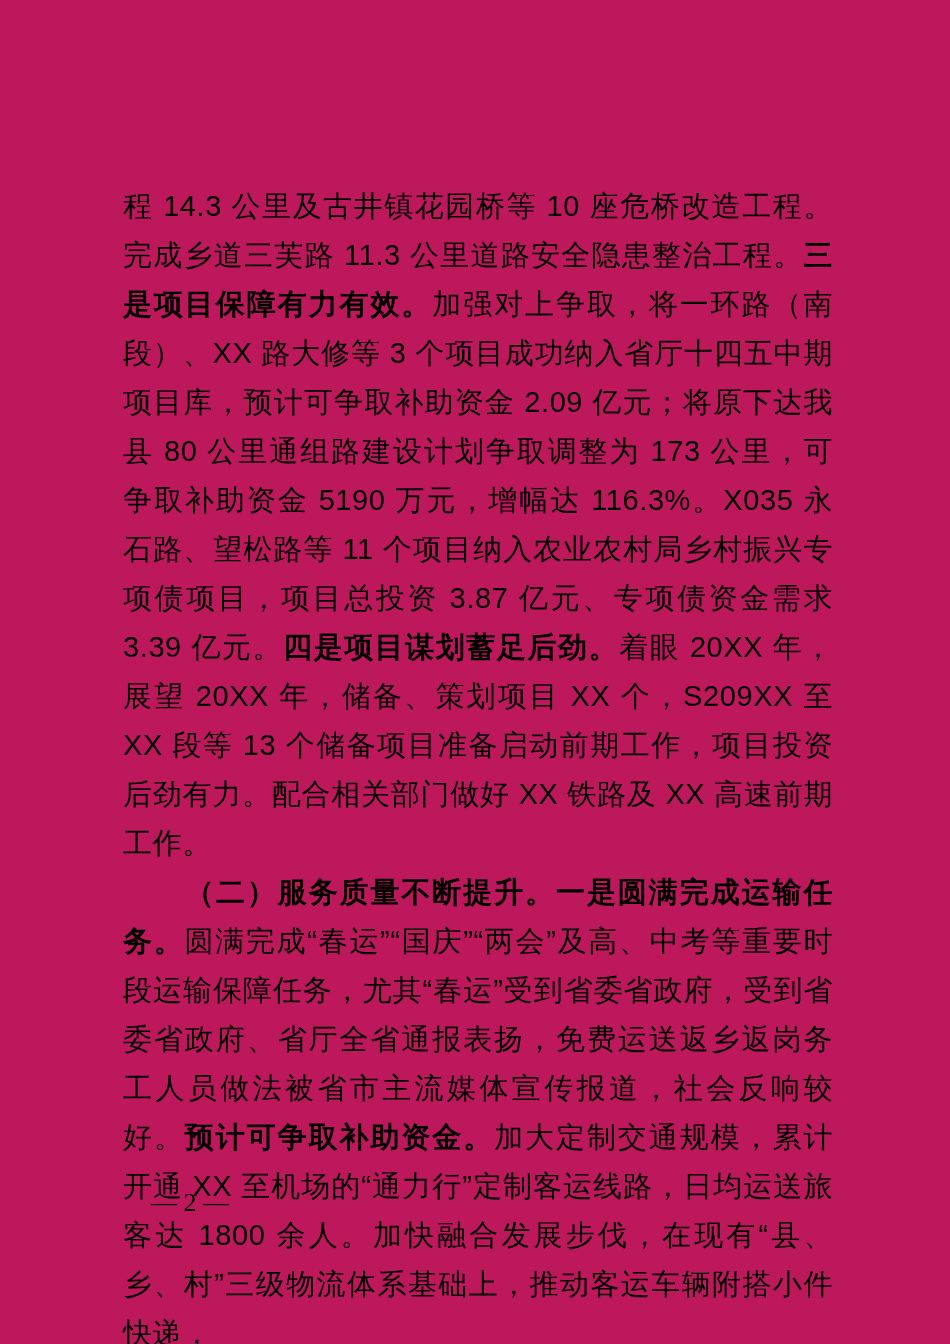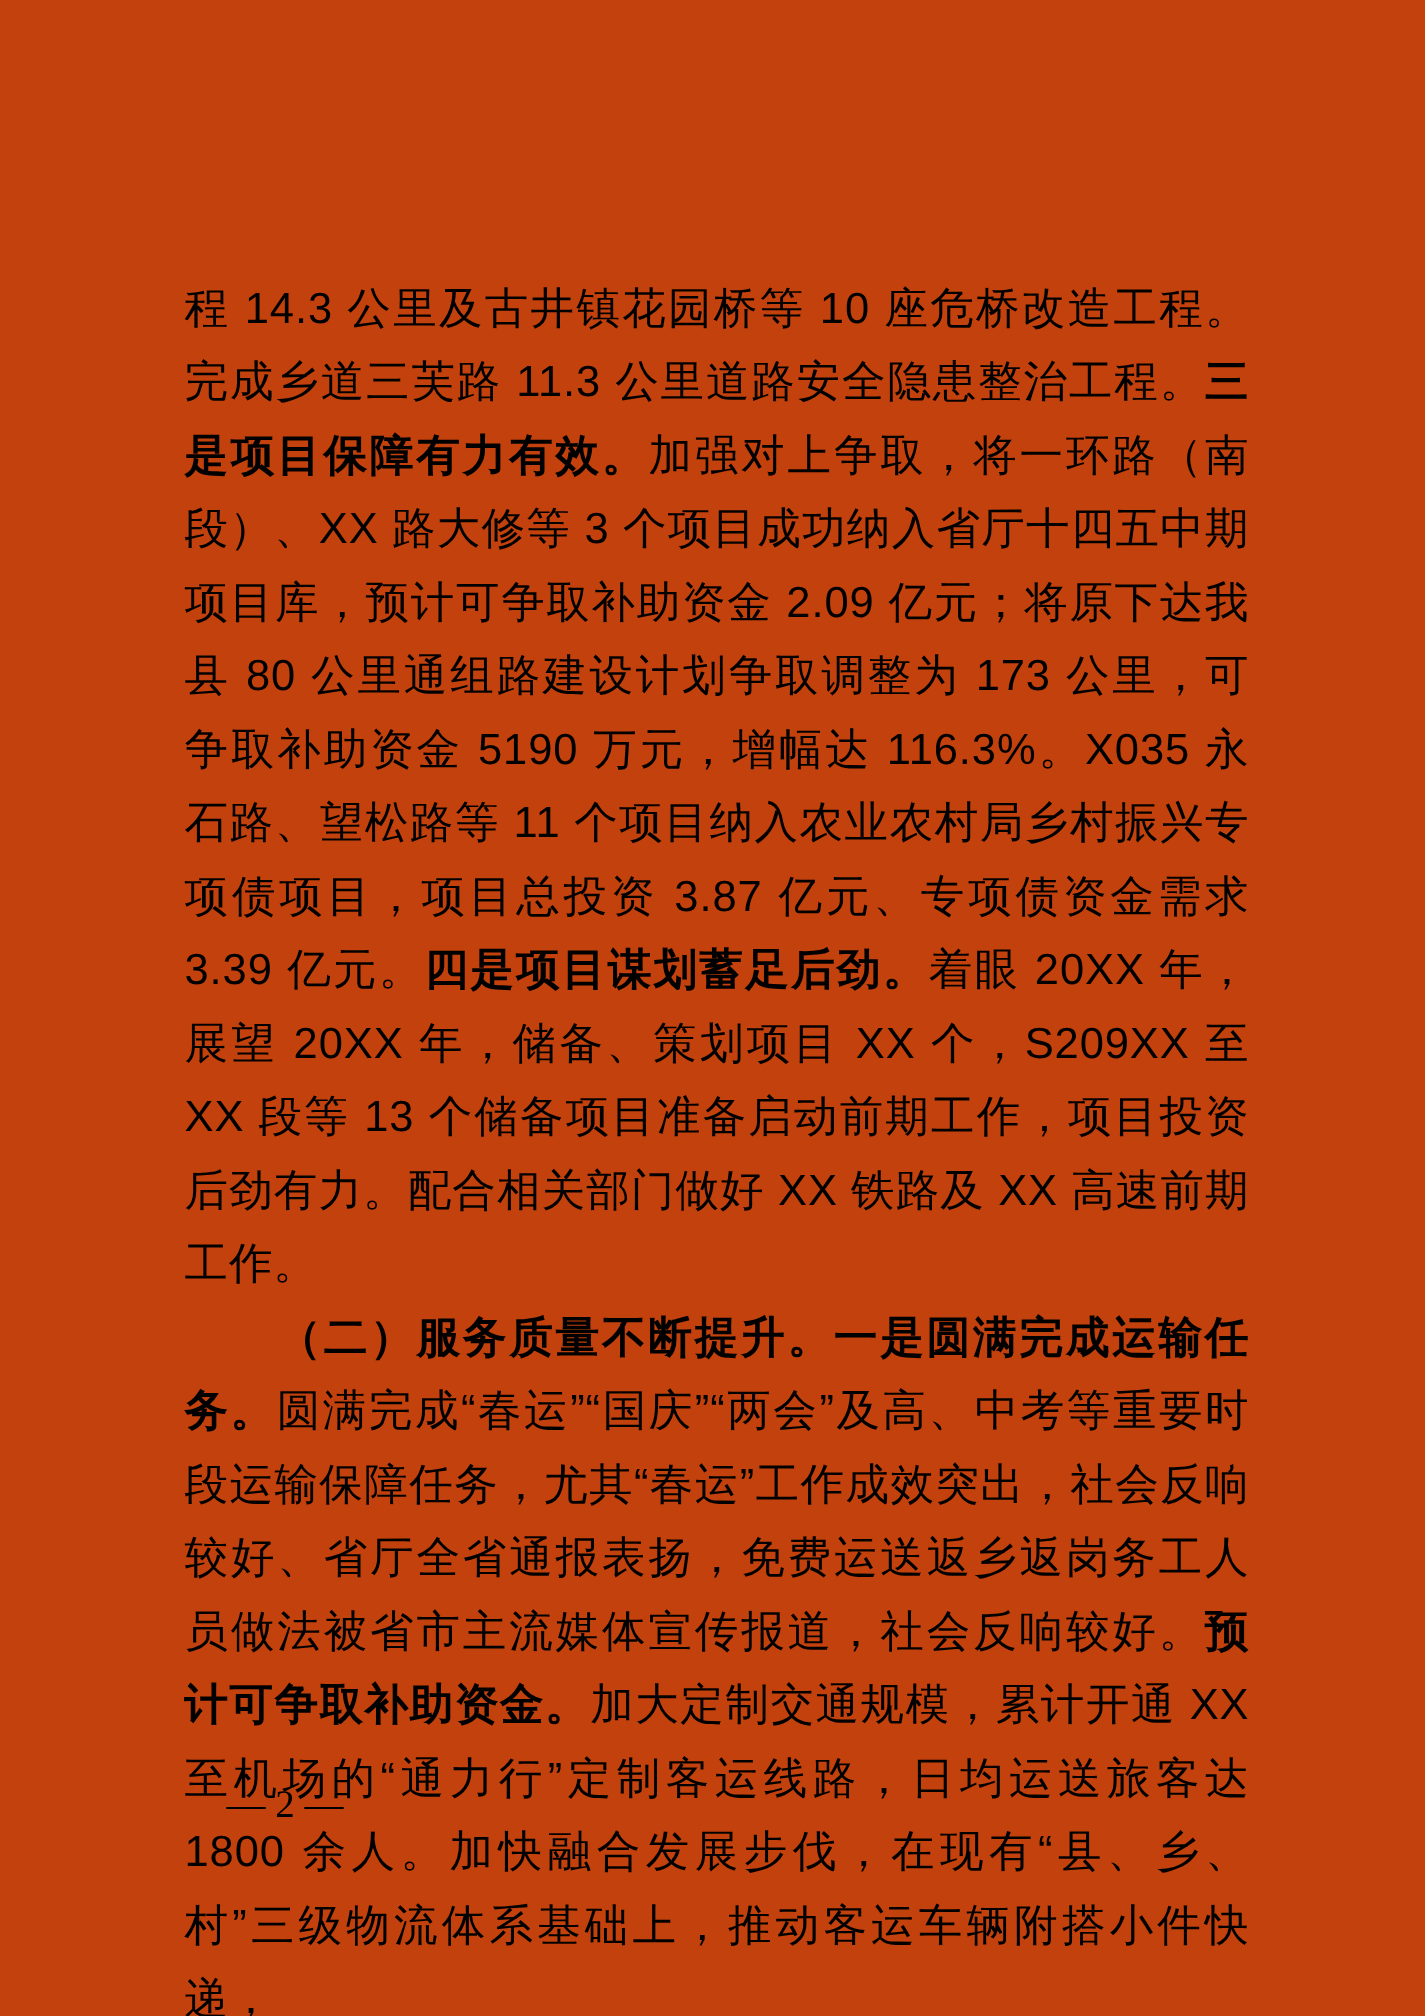--- a/index.html
+++ b/index.html
@@ -10,21 +10,21 @@
     width: 950px;
     height: 1344px;
     position: relative;
     background: #ffffff;
     overflow: hidden;
     font-family: "Liberation Sans", "DejaVu Sans", sans-serif;
   }
   .sheet {
     position: absolute;
     inset: 0;
-    background: #c2410c;
+    background: #be185d;
   }
   .doc-body {
     position: absolute;
     left: 123px;
     top: 182px;
     width: 710px;
     color: #000000;
   }
   .para {
     margin: 0;
@@ -55,16 +55,16 @@
     color: #000000;
     white-space: pre;
   }
 </style>
 </head>
 <body>
 
 <div class="sheet">
   <div class="doc-body">
       <p class="para"><span class="run">程 14.3 公里及古井镇花园桥等 10 座危桥改造工程。完成乡道三芙路 11.3 公里道路安全隐患整治工程。</span><span class="run bold">三是项目保障有力有效。</span><span class="run">加强对上争取，将一环路（南段）、XX 路大修等 3 个项目成功纳入省厅十四五中期项目库，预计可争取补助资金 2.09 亿元；将原下达我县 80 公里通组路建设计划争取调整为 173 公里，可争取补助资金 5190 万元，增幅达 116.3%。X035 永石路、望松路等 11 个项目纳入农业农村局乡村振兴专项债项目，项目总投资 3.87 亿元、专项债资金需求 3.39 亿元。</span><span class="run bold">四是项目谋划蓄足后劲。</span><span class="run">着眼 20XX 年，展望 20XX 年，储备、策划项目 XX 个，S209XX 至 XX 段等 13 个储备项目准备启动前期工作，项目投资后劲有力。配合相关部门做好 XX 铁路及 XX 高速前期工作。</span></p>
-      <p class="para indent"><span class="run bold">（二）服务质量不断提升。一是圆满完成运输任务。</span><span class="run">圆满完成“春运”“国庆”“两会”及高、中考等重要时段运输保障任务，尤其“春运”工作成效突出，社会反响较好、省厅全省通报表扬，免费运送返乡返岗务工人员做法被省市主流媒体宣传报道，社会反响较好。</span><span class="run bold">预计可争取补助资金。</span><span class="run">加大定制交通规模，累计开通 XX 至机场的“通力行”定制客运线路，日均运送旅客达 1800 余人。加快融合发展步伐，在现有“县、乡、村”三级物流体系基础上，推动客运车辆附搭小件快递，</span></p>
+      <p class="para indent"><span class="run bold">（二）服务质量不断提升。一是圆满完成运输任务。</span><span class="run">圆满完成“春运”“国庆”“两会”及高、中考等重要时段运输保障任务，尤其“春运”受到省委省政府，受到省委省政府、省厅全省通报表扬，免费运送返乡返岗务工人员做法被省市主流媒体宣传报道，社会反响较好。</span><span class="run bold">预计可争取补助资金。</span><span class="run">加大定制交通规模，累计开通 XX 至机场的“通力行”定制客运线路，日均运送旅客达 1800 余人。加快融合发展步伐，在现有“县、乡、村”三级物流体系基础上，推动客运车辆附搭小件快递，</span></p>
     </div>
   <div class="page-number">— 2 —</div>
 </div>
 
 </body></html>

